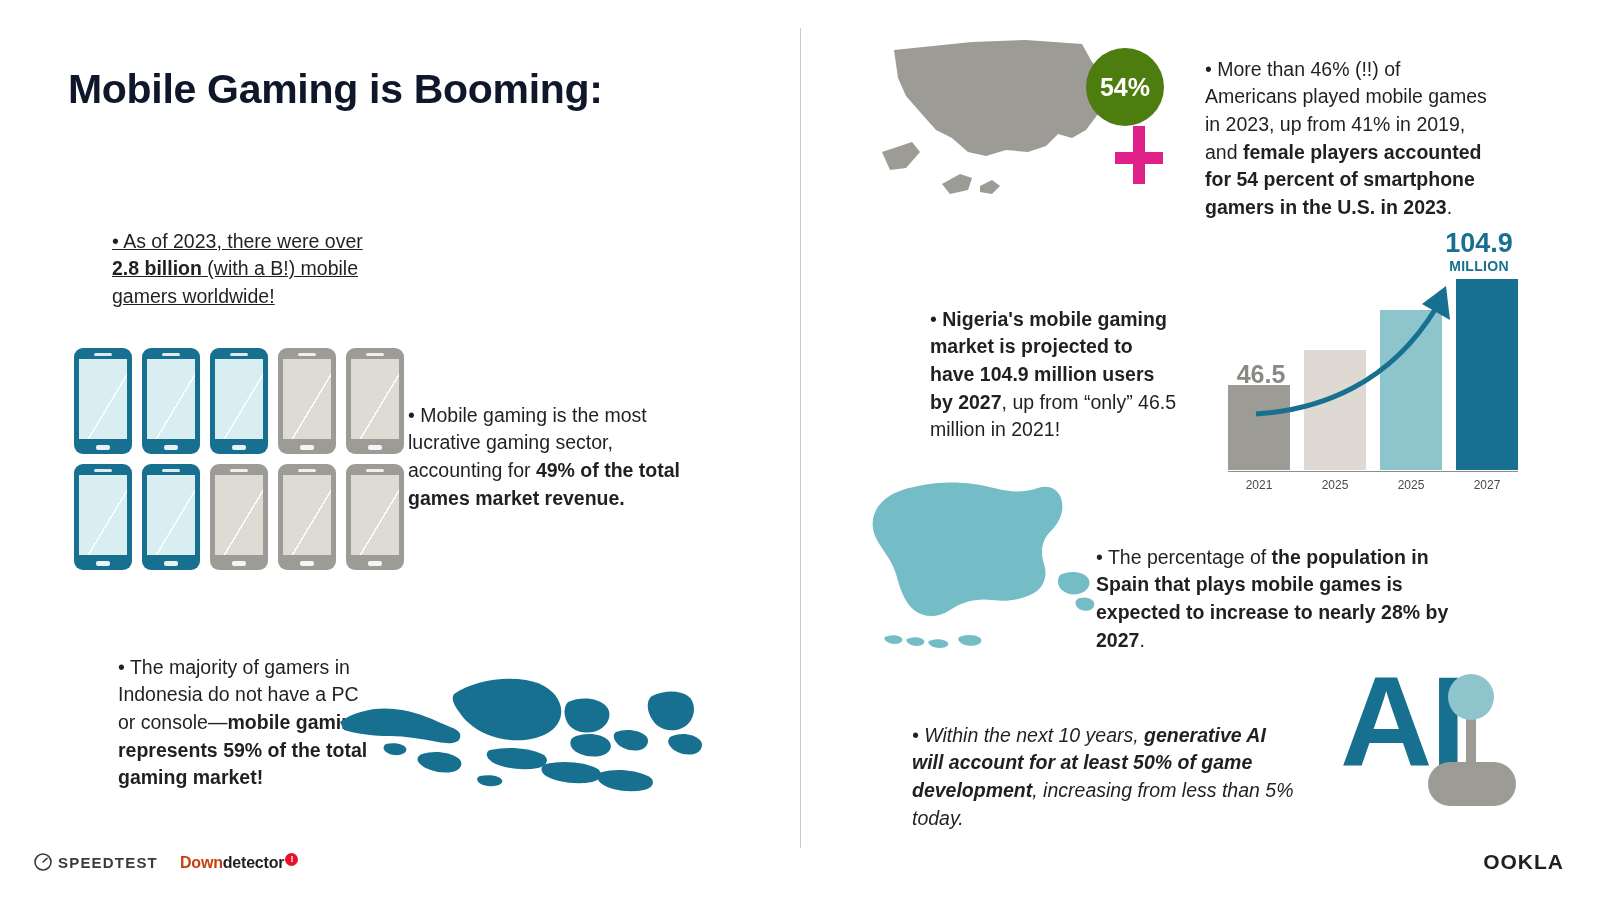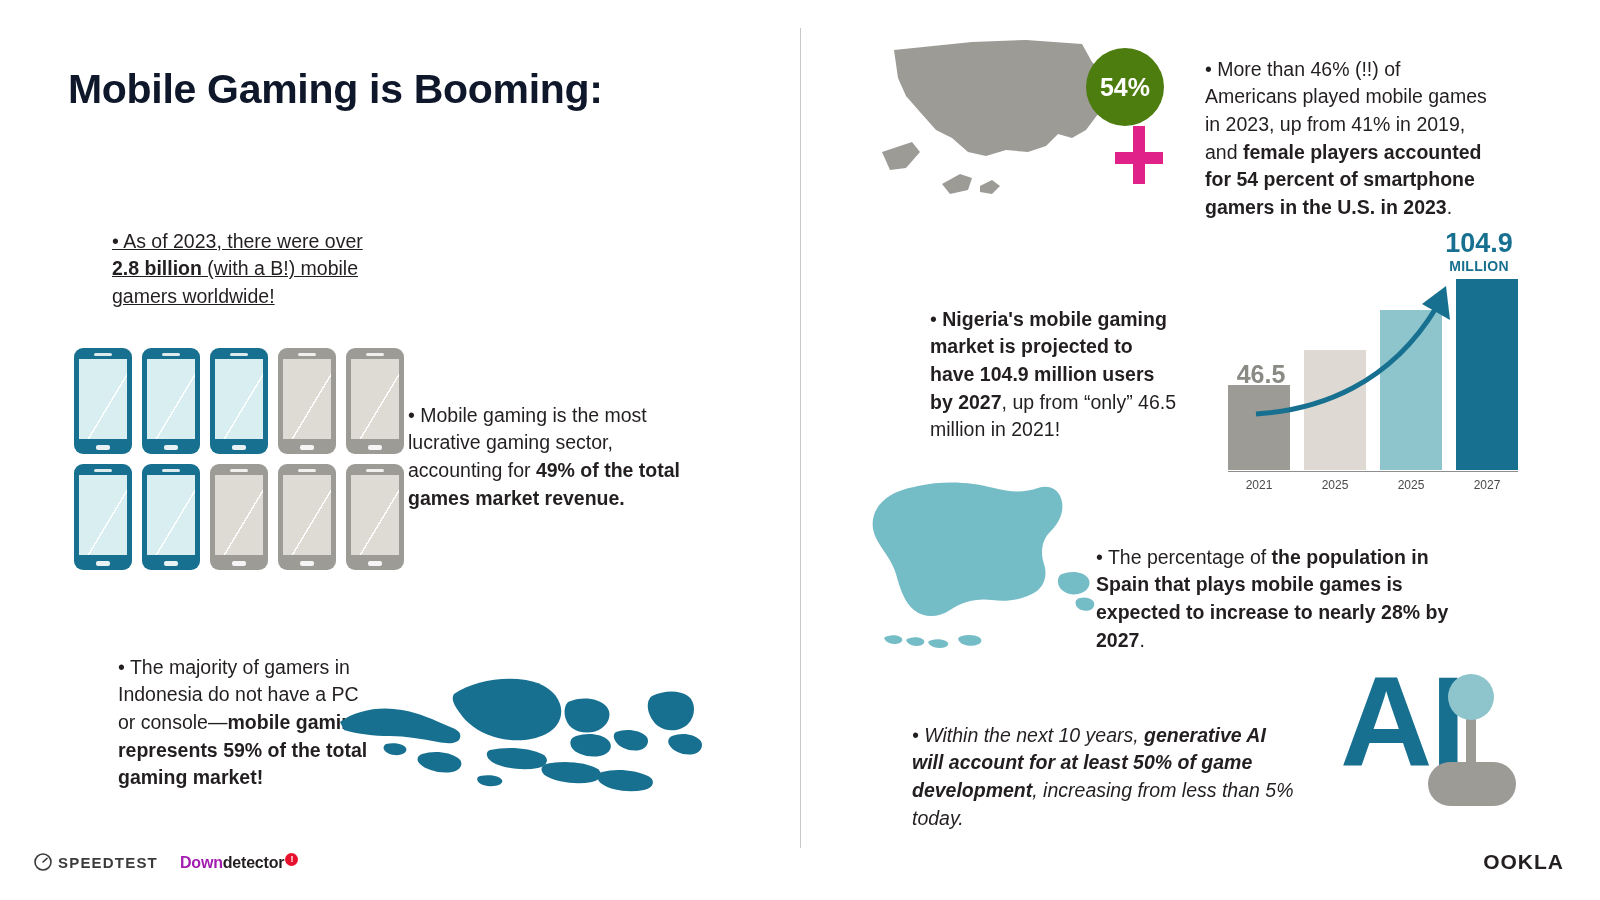--- a/index.html
+++ b/index.html
@@ -165,21 +165,21 @@
     font-size: 15px;
     font-weight: bold;
     letter-spacing: 1.2px;
     color: #3b3b3b;
   }
   .downdetector-logo {
     font-size: 16px;
     letter-spacing: -0.2px;
     position: relative;
   }
-  .downdetector-logo .dd-down { color: #a21caf; font-weight: bold; }
+  .downdetector-logo .dd-down { color: #c2410c; font-weight: bold; }
   .downdetector-logo .dd-detector { color: #231f20; font-weight: bold; }
   .dd-badge {
     display: inline-block;
     width: 13px; height: 13px;
     border-radius: 50%;
     background: #e8112d;
     color: #fff;
     font-size: 9px;
     line-height: 13px;
     text-align: center;

